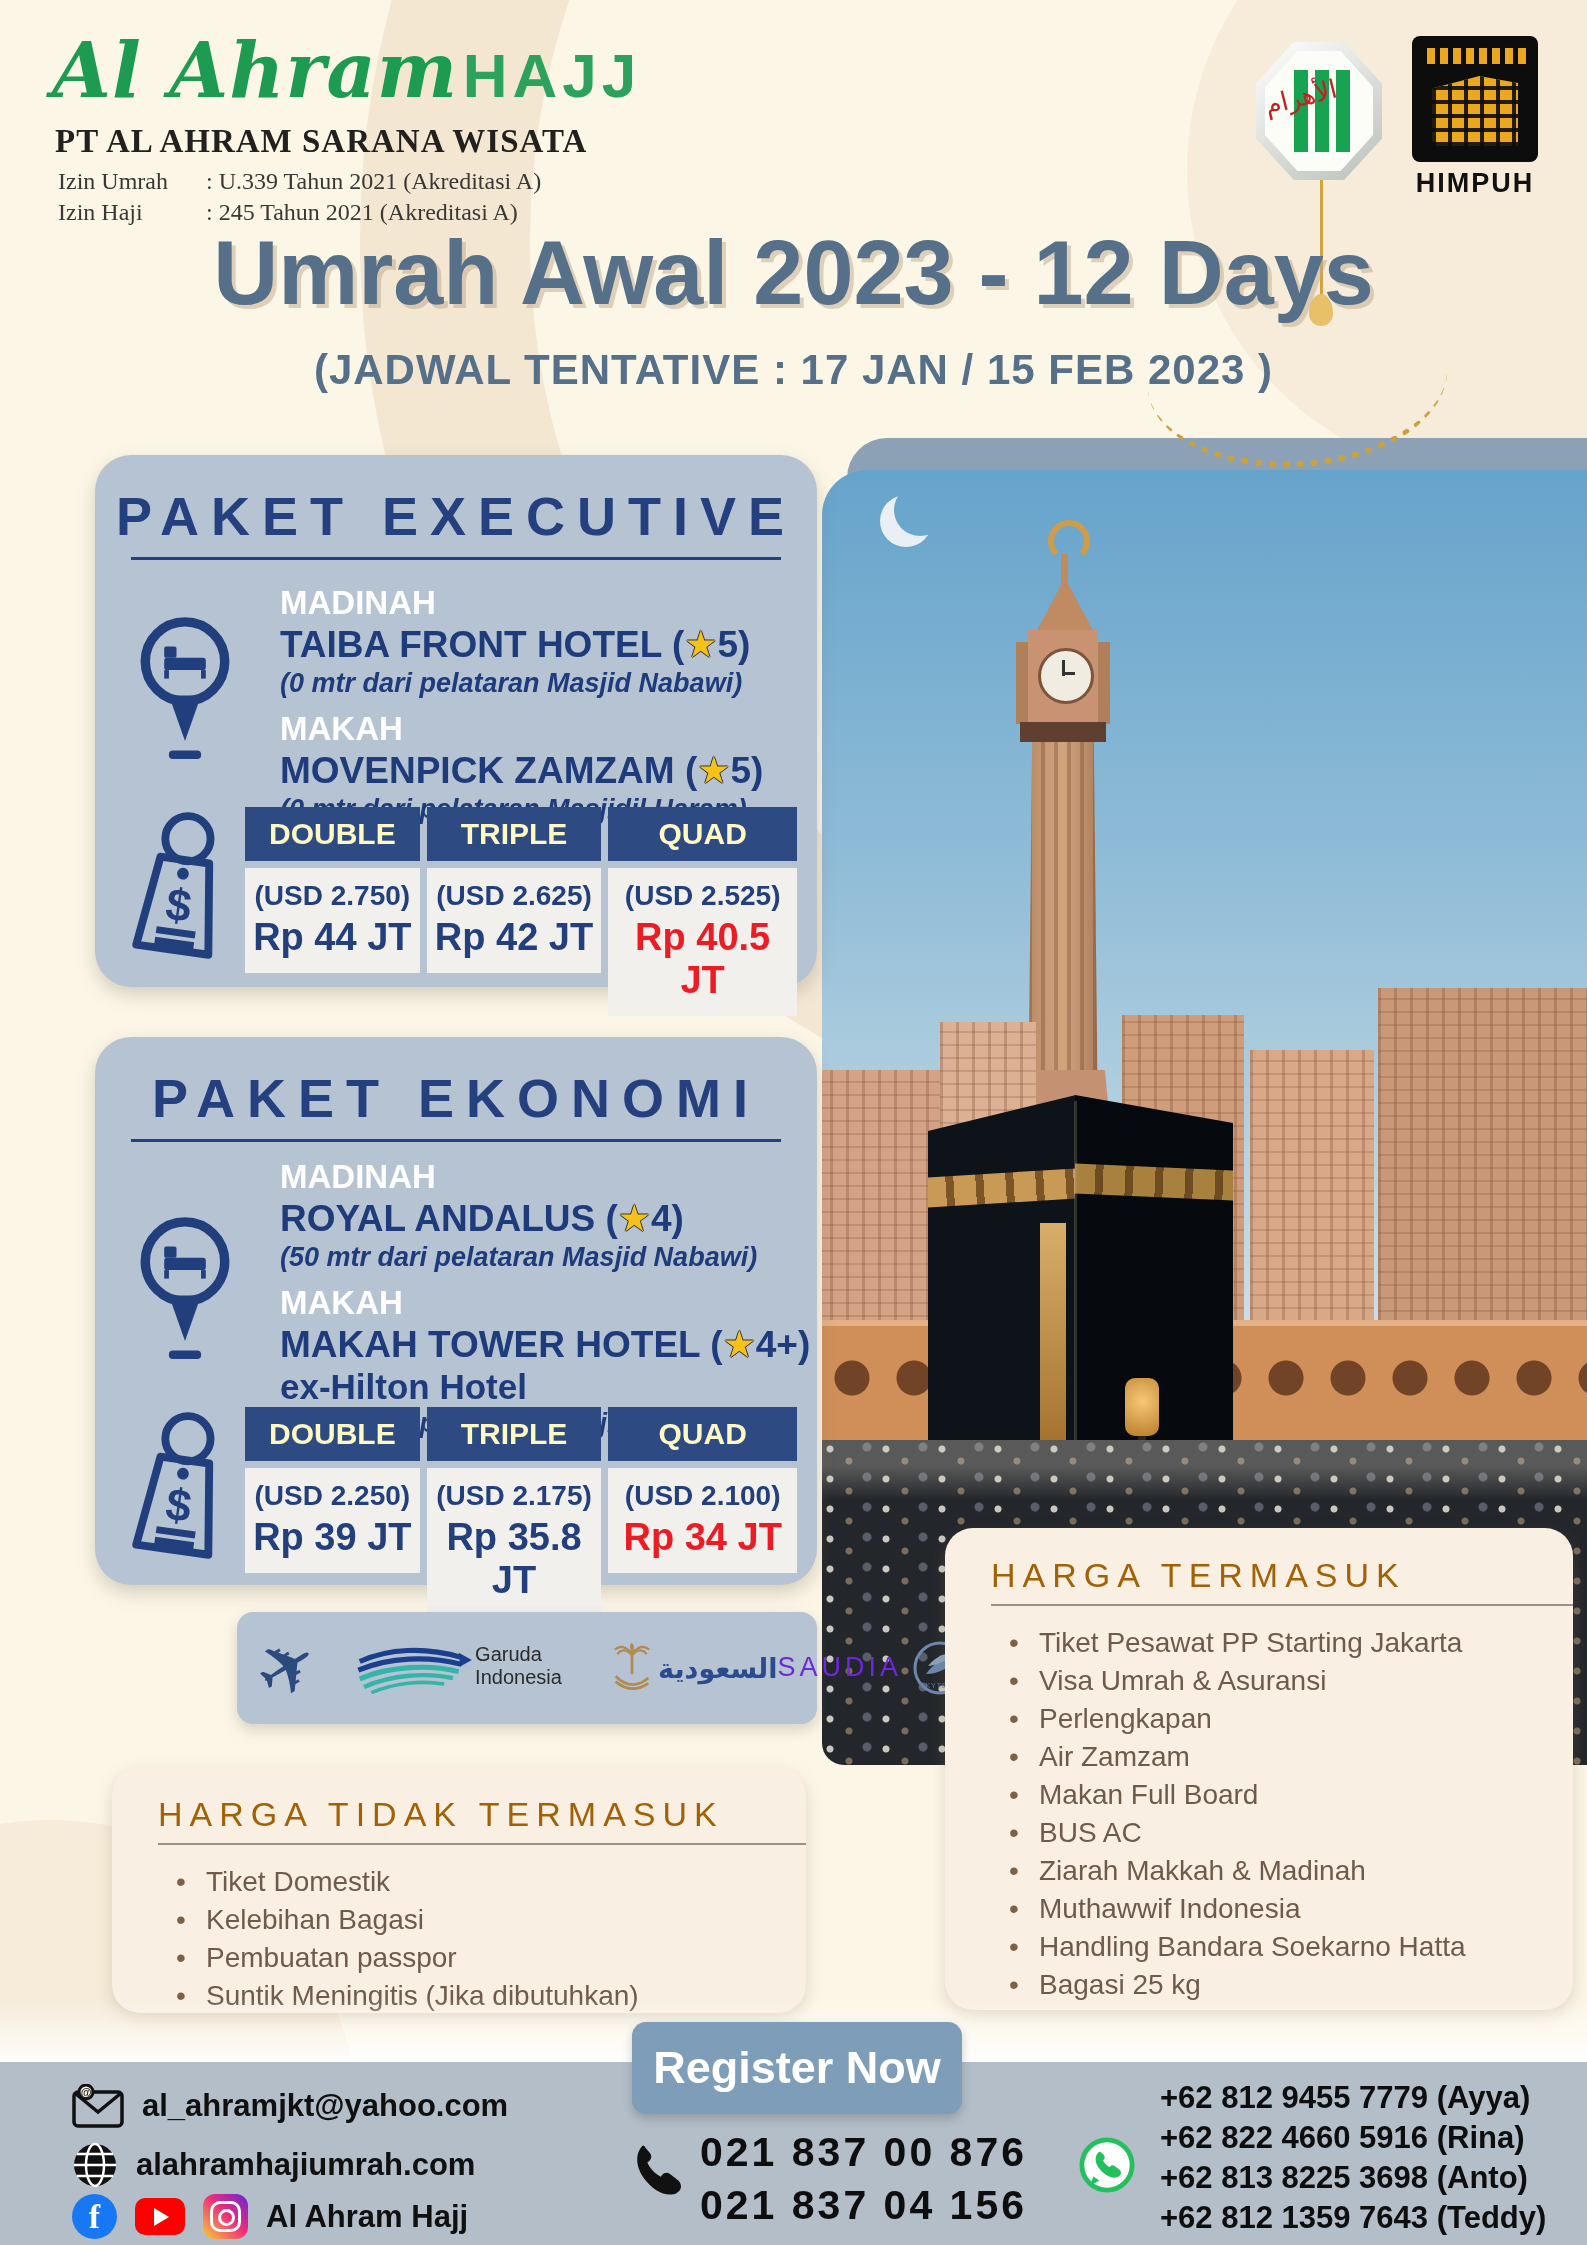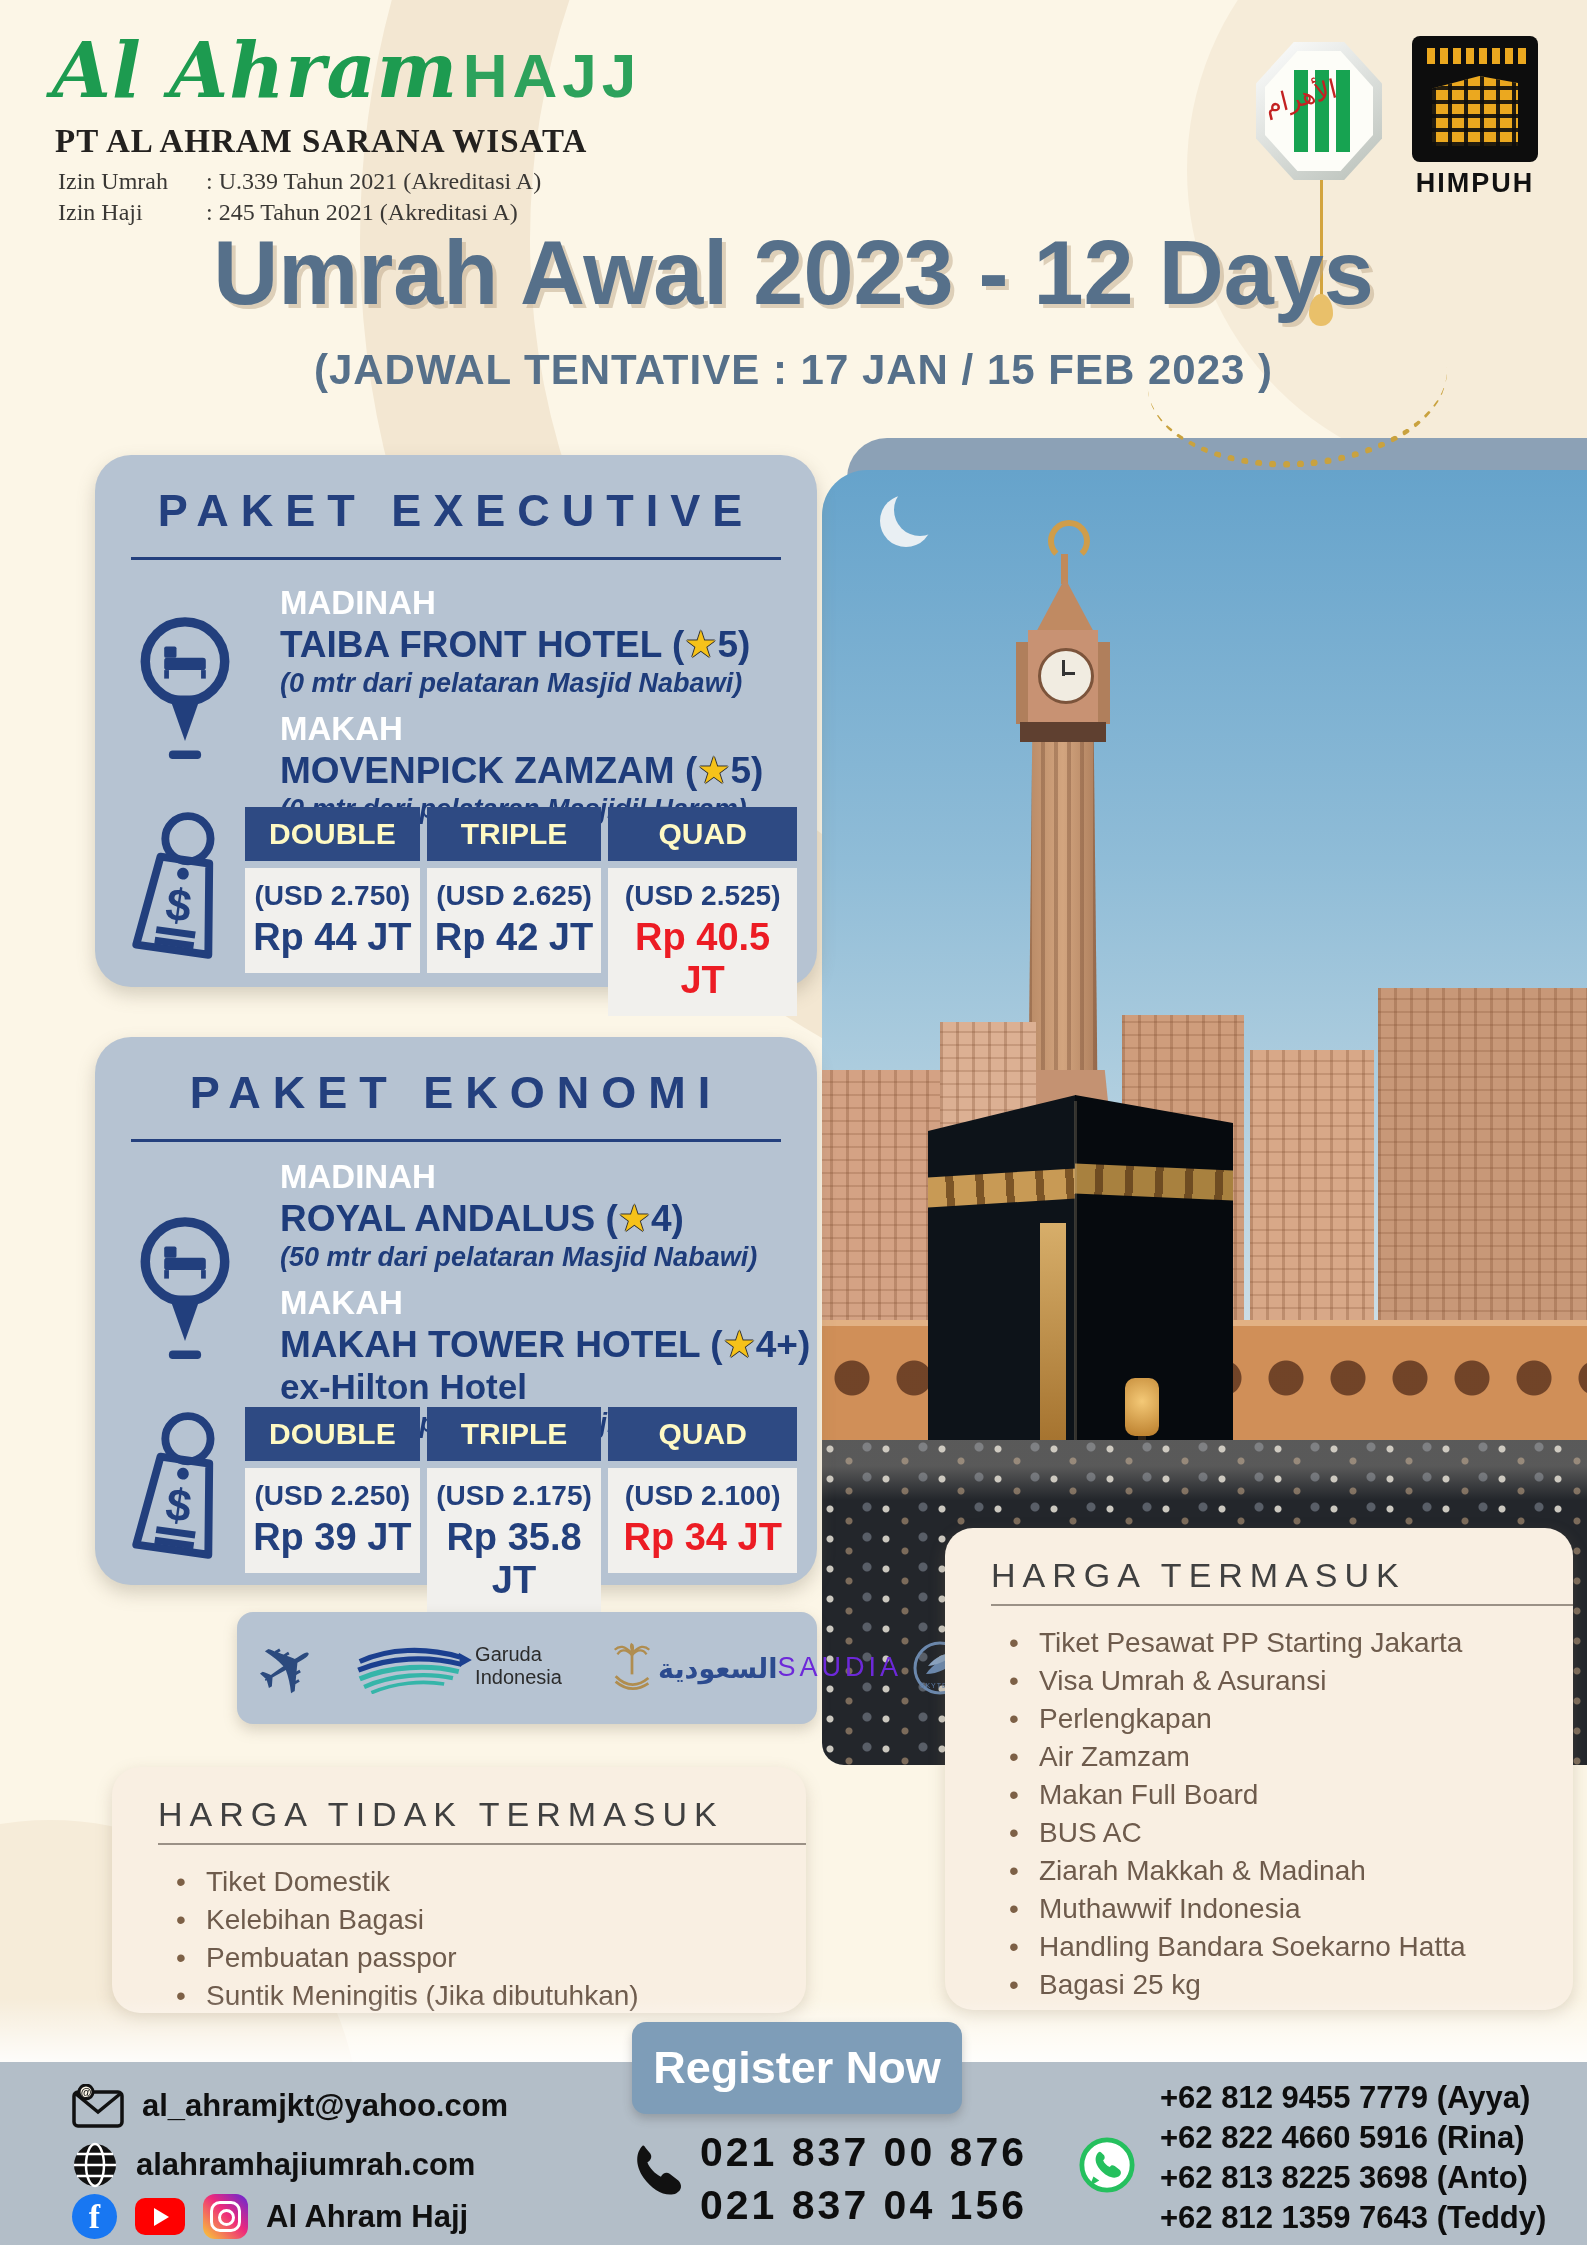--- a/index.html
+++ b/index.html
@@ -55,21 +55,21 @@
       color:#56708a;letter-spacing:0px;text-shadow:4px 4px 0 rgba(190,168,138,.5);}
   .sub-title{left:0;right:0;top:346px;text-align:center;font-weight:bold;font-size:42px;
       color:#56708a;letter-spacing:1px;}
 
   
   .pkg{left:95px;width:722px;background:#b6c3d2;border-radius:36px;
        box-shadow:0 8px 18px rgba(125,115,95,.30);}
   #pkg-exec{top:455px;height:532px;}
   #pkg-eko{top:1037px;height:548px;}
   .pkg-title{position:absolute;left:0;right:0;top:30px;text-align:center;font-weight:bold;
-      font-size:45px;letter-spacing:12px;color:#24407e;}
+      font-size:54px;letter-spacing:12px;color:#24407e;}
   .pkg-hr{position:absolute;left:36px;right:36px;top:102px;border-top:3px solid #24407e;}
   .hotel-block{position:absolute;left:185px;right:16px;}
   #pkg-exec .hotel-block{top:128px;}
   #pkg-eko .hotel-block{top:120px;}
   .h-city{font-weight:bold;font-size:33px;color:#ffffff;line-height:40px;}
   .h-name{font-weight:bold;font-size:37px;color:#1e3c7b;line-height:44px;white-space:nowrap;}
   .h-extra{font-weight:bold;font-size:35px;color:#1e3c7b;line-height:40px;}
   .h-note{font-weight:bold;font-style:italic;font-size:27px;color:#1e3c7b;line-height:33px;margin-bottom:9px;}
   .star{color:#f6c21a;text-shadow:-1px 0 #333,1px 0 #333,0 -1px #333,0 1px #333;
         font-family:"DejaVu Sans",sans-serif;font-style:normal;}
@@ -100,21 +100,21 @@
   .saudia-ar{font-family:"DejaVu Sans",sans-serif;font-size:27px;font-weight:bold;color:#2c4b8f;}
   .saudia-en{font-size:27px;color:#6d28d9;letter-spacing:4px;margin-top:-2px;}
   .skyteam{margin-left:10px;position:relative;width:56px;height:56px;}
   .sky-cap{position:absolute;left:0;right:0;bottom:7px;text-align:center;font-size:7px;
            letter-spacing:1px;color:#5b7ba6;}
 
   
   .cream-card{background:#f9efe2;border-radius:28px;box-shadow:0 6px 16px rgba(140,120,90,.25);}
   #excluded{left:112px;top:1767px;width:694px;height:246px;}
   #included{left:945px;top:1528px;width:628px;height:482px;}
-  .cc-title{position:absolute;left:46px;top:28px;font-size:34px;letter-spacing:7px;color:#404040;}
+  .cc-title{position:absolute;left:46px;top:28px;font-size:34px;letter-spacing:7px;color:#a16207;}
   .cc-hr{position:absolute;left:46px;right:0;top:76px;border-top:2px solid #9b9186;}
   .cc-list{position:absolute;left:62px;right:20px;list-style:none;margin:0;padding:0;}
   #excluded .cc-list{top:96px;}
   #included .cc-list{top:96px;}
   .cc-list li{font-size:28px;color:#6e5b4c;position:relative;padding-left:32px;}
   #excluded .cc-list li{line-height:38px;}
   #included .cc-list li{line-height:38px;}
   .cc-list li::before{content:"•";position:absolute;left:2px;color:#7d6046;}
 
   

